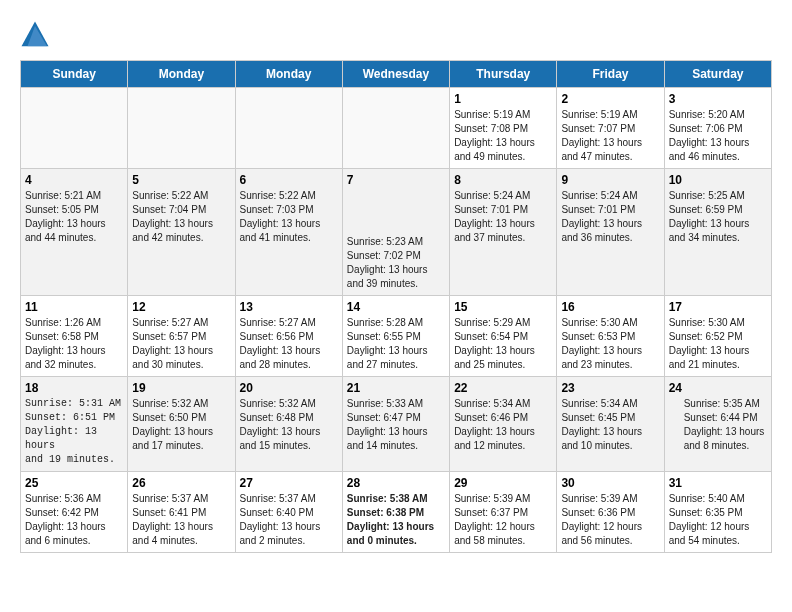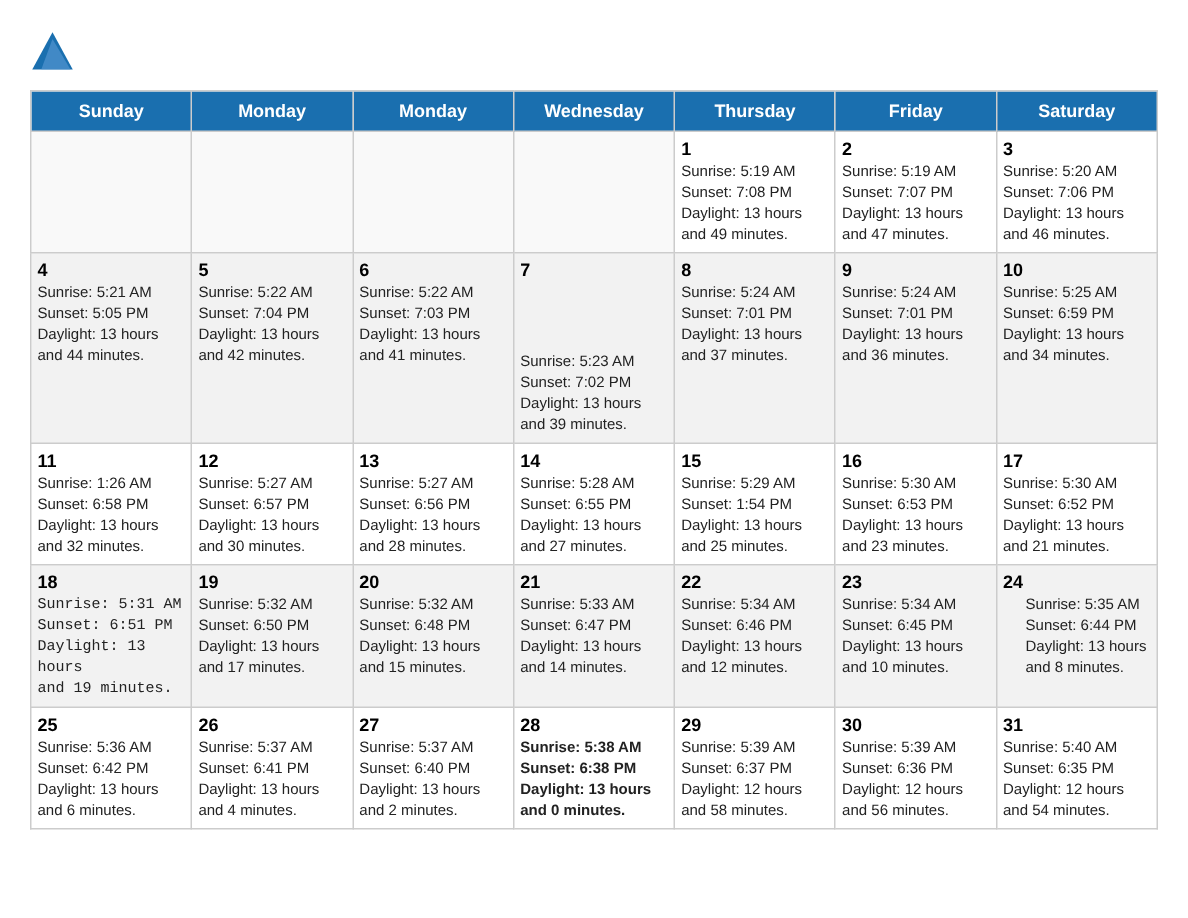--- a/index.html
+++ b/index.html
@@ -221,21 +221,21 @@
         <td>
           <span class="day-num">14</span>
           <div class="day-info" style="white-space: pre-line;">Sunrise: 5:28 AM
 Sunset: 6:55 PM
 Daylight: 13 hours
 and 27 minutes.</div>
         </td>
         <td>
           <span class="day-num">15</span>
           <div class="day-info" style="white-space: pre-line;">Sunrise: 5:29 AM
-Sunset: 1:54 PM
+Sunset: 6:54 PM
 Daylight: 13 hours
 and 25 minutes.</div>
         </td>
         <td>
           <span class="day-num">16</span>
           <div class="day-info" style="white-space: pre-line;">Sunrise: 5:30 AM
 Sunset: 6:53 PM
 Daylight: 13 hours
 and 23 minutes.</div>
         </td>

